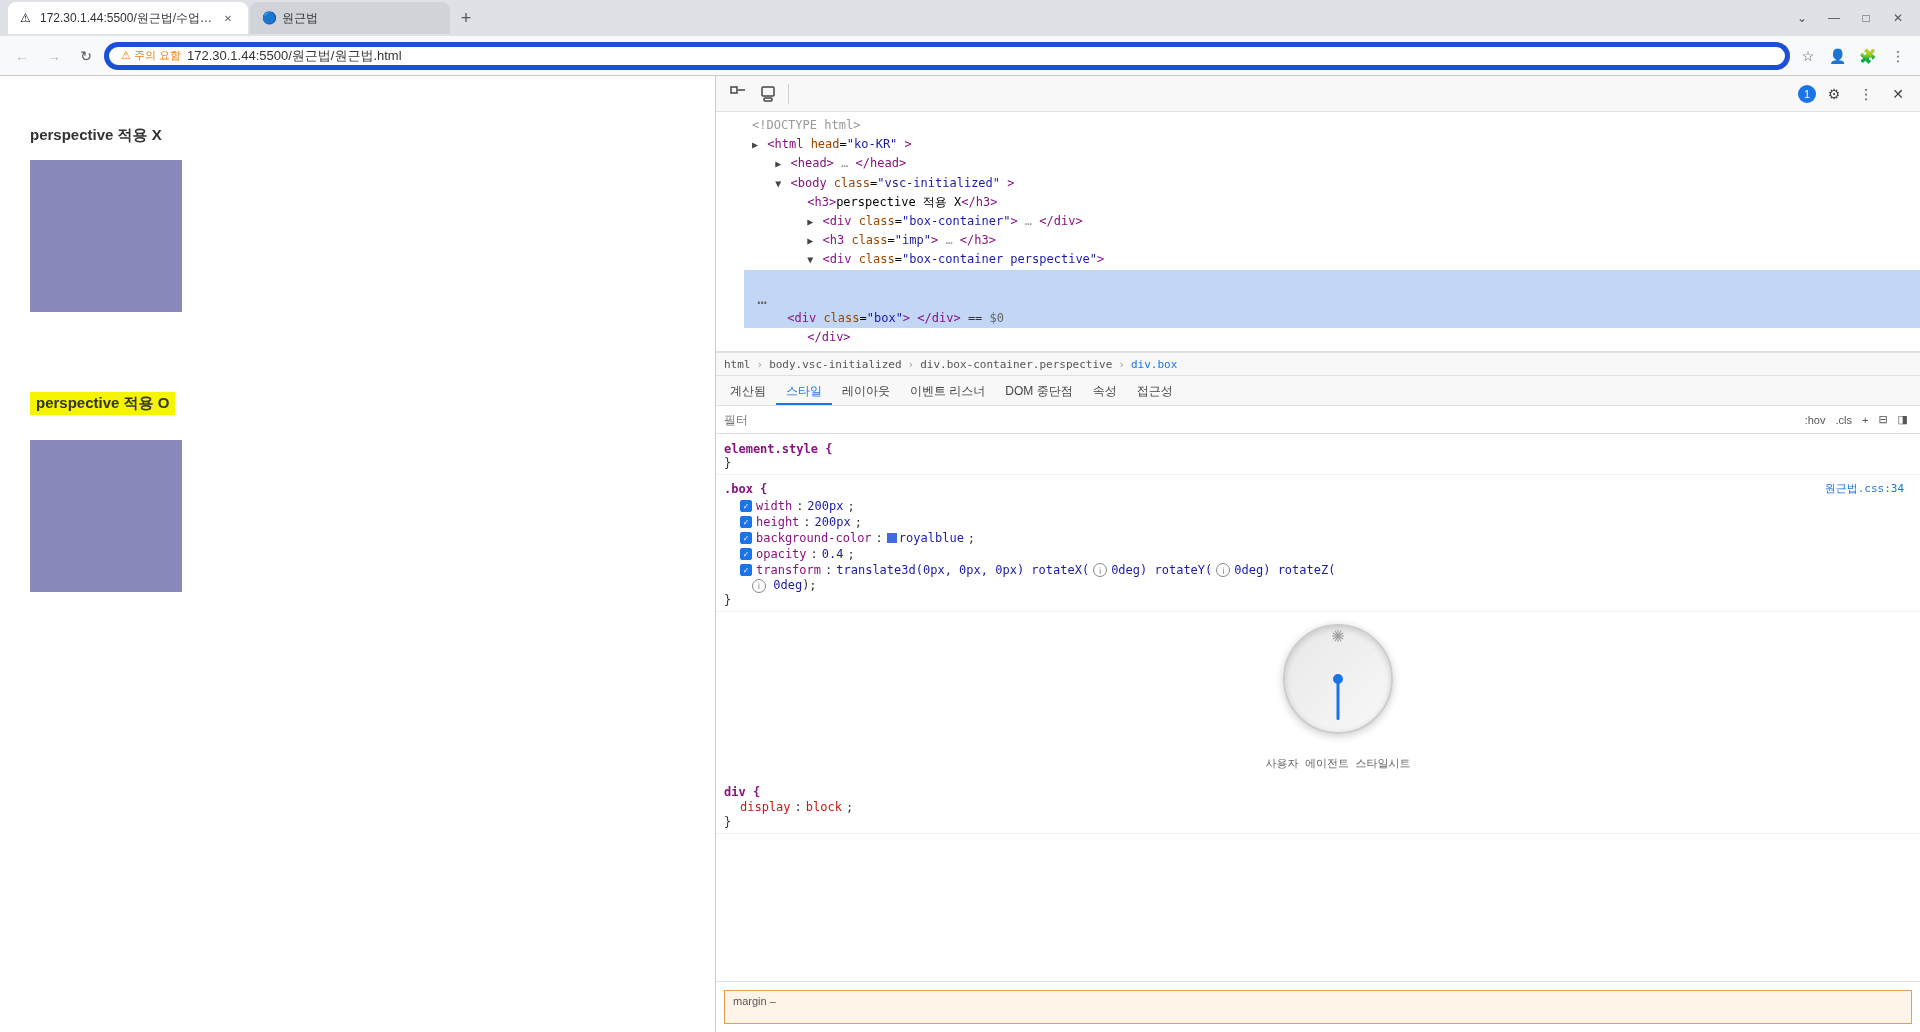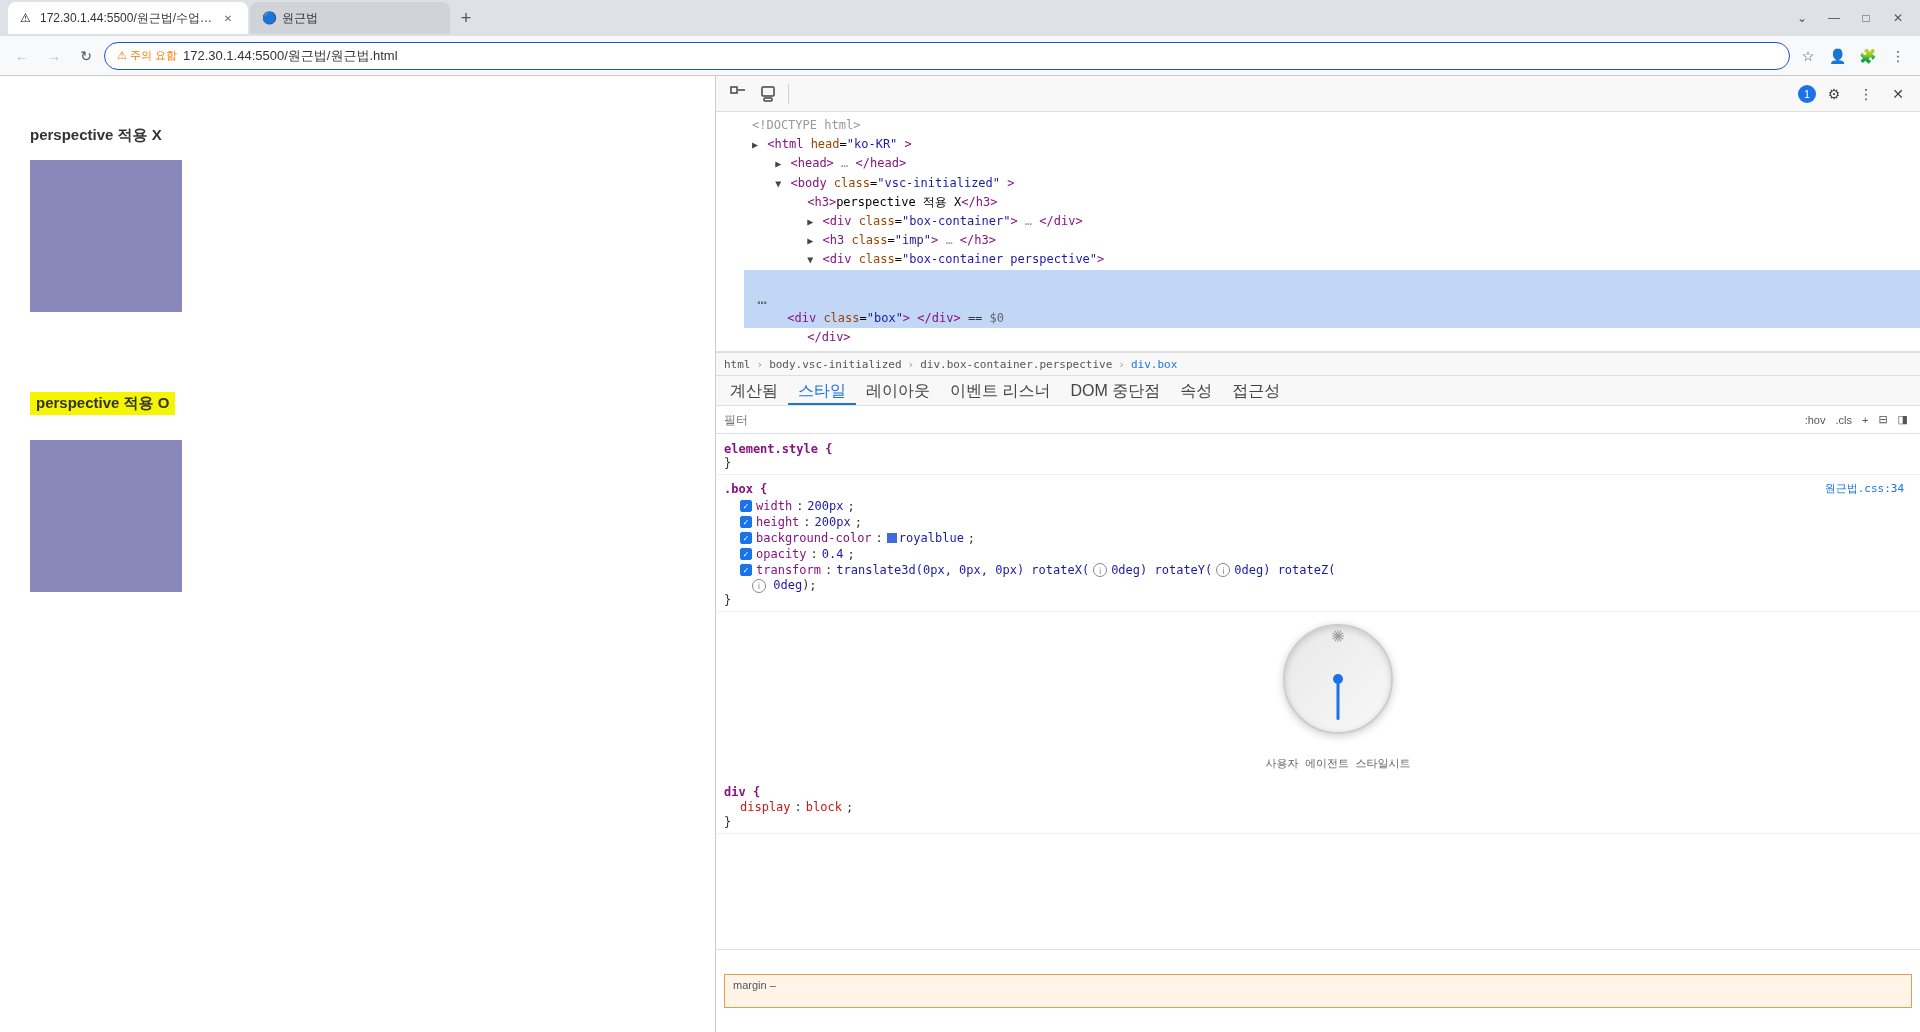--- a/index.html
+++ b/index.html
@@ -113,21 +113,21 @@
       color: #555;
       font-size: 14px;
       cursor: pointer;
     }
     .nav-btn.disabled { color: #bbb; cursor: default; }
     .url-bar {
       flex: 1;
       display: flex;
       align-items: center;
       background: #fff;
-      border: 1px solid #1d4ed8;
+      border: 5px solid #1d4ed8;
       border-radius: 20px;
       padding: 0 12px;
       height: 28px;
       gap: 6px;
       font-size: 13px;
       color: #333;
     }
     .url-warning {
       font-size: 11px;
       color: #f57c00;
@@ -317,21 +317,21 @@
       background: #f8f8f8;
       height: 30px;
       padding: 0 4px;
       align-items: flex-end;
     }
     .st-tab {
       padding: 0 10px;
       height: 26px;
       display: flex;
       align-items: center;
-      font-size: 16px;
+      font-size: 12px;
       color: #444;
       cursor: pointer;
       border-bottom: 2px solid transparent;
     }
     .st-tab.active {
       color: #1a73e8;
       border-bottom: 2px solid #1a73e8;
     }
 
     
@@ -475,21 +475,21 @@
       font-size: 11px;
       padding: 2px 8px;
     }
 
     
     .margin-box {
       border: 1px solid #e0a050;
       background: #fef5e8;
       padding: 8px;
       font-size: 11px;
-      margin: 20px 0;
+      margin: 4px 0;
       position: relative;
     }
     .margin-label {
       position: absolute;
       top: 4px;
       left: 8px;
       color: #555;
       font-size: 11px;
     }
 

